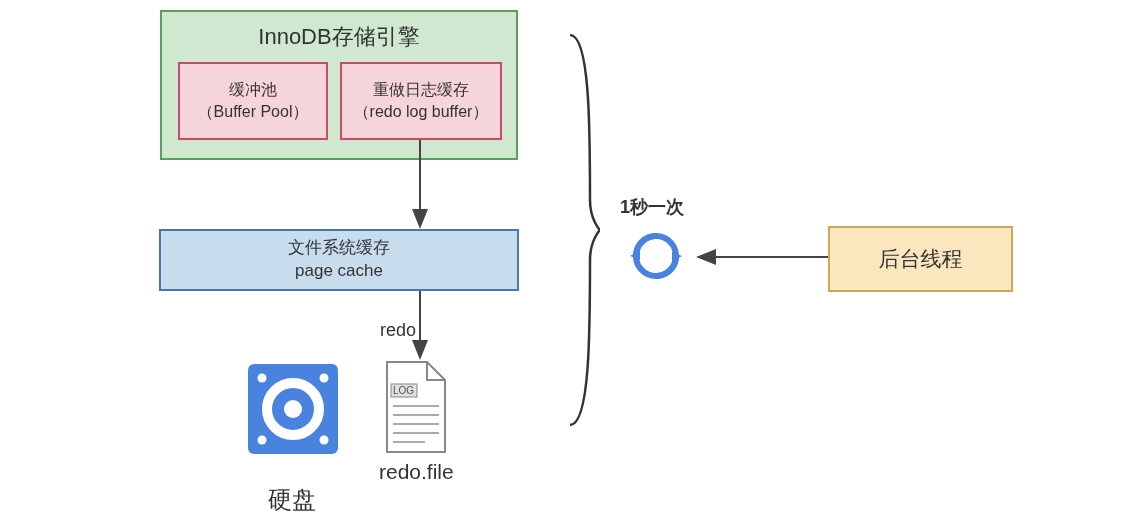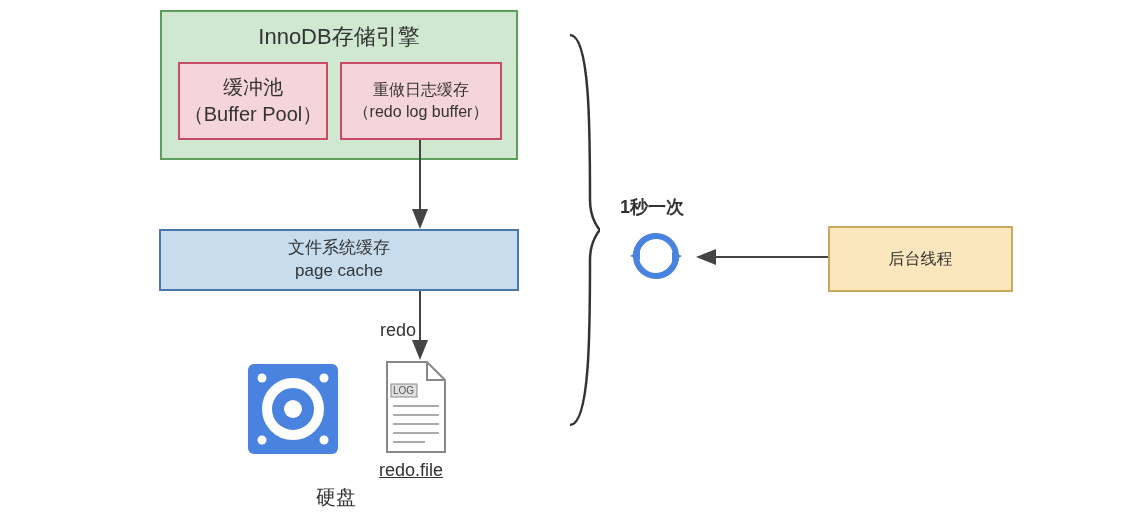--- a/index.html
+++ b/index.html
@@ -43,21 +43,21 @@
     font-size: 22px;
     text-align: center;
   }
   .poolbox {
     left: 178px;
     top: 62px;
     width: 150px;
     height: 78px;
     border: 2px solid #c94b6a;
     background: #f6d5da;
-    font-size: 20px;
+    font-size: 16px;
   }
   .redobox {
     left: 340px;
     top: 62px;
     width: 162px;
     height: 78px;
     border: 2px solid #c94b6a;
     background: #f6d5da;
     font-size: 16px;
   }
@@ -73,45 +73,43 @@
   .fsync-label {
     position: absolute;
     left: 380px;
     top: 320px;
     font-size: 18px;
   }
   .redo-file-label {
     position: absolute;
     left: 379px;
     top: 460px;
-    font-size: 18px;
-    text-decoration: underline;
+    font-size: 21px;
   }
   .harddisk-label {
     position: absolute;
     left: 268px;
     top: 484px;
-    font-size: 20px;
-    margin-left: 48px;
+    font-size: 24px;
   }
   .once-per-sec {
     position: absolute;
     left: 620px;
     top: 195px;
     font-size: 18px;
     font-weight: bold;
   }
   .bgthread {
     left: 828px;
     top: 226px;
     width: 185px;
     height: 66px;
     border: 2px solid #c9a85a;
     background: #fbe7bd;
-    font-size: 16px;
+    font-size: 21px;
   }
 
   
   svg.connectors {
     position: absolute;
     left: 0; top: 0;
     width: 1146px;
     height: 524px;
   }
 

